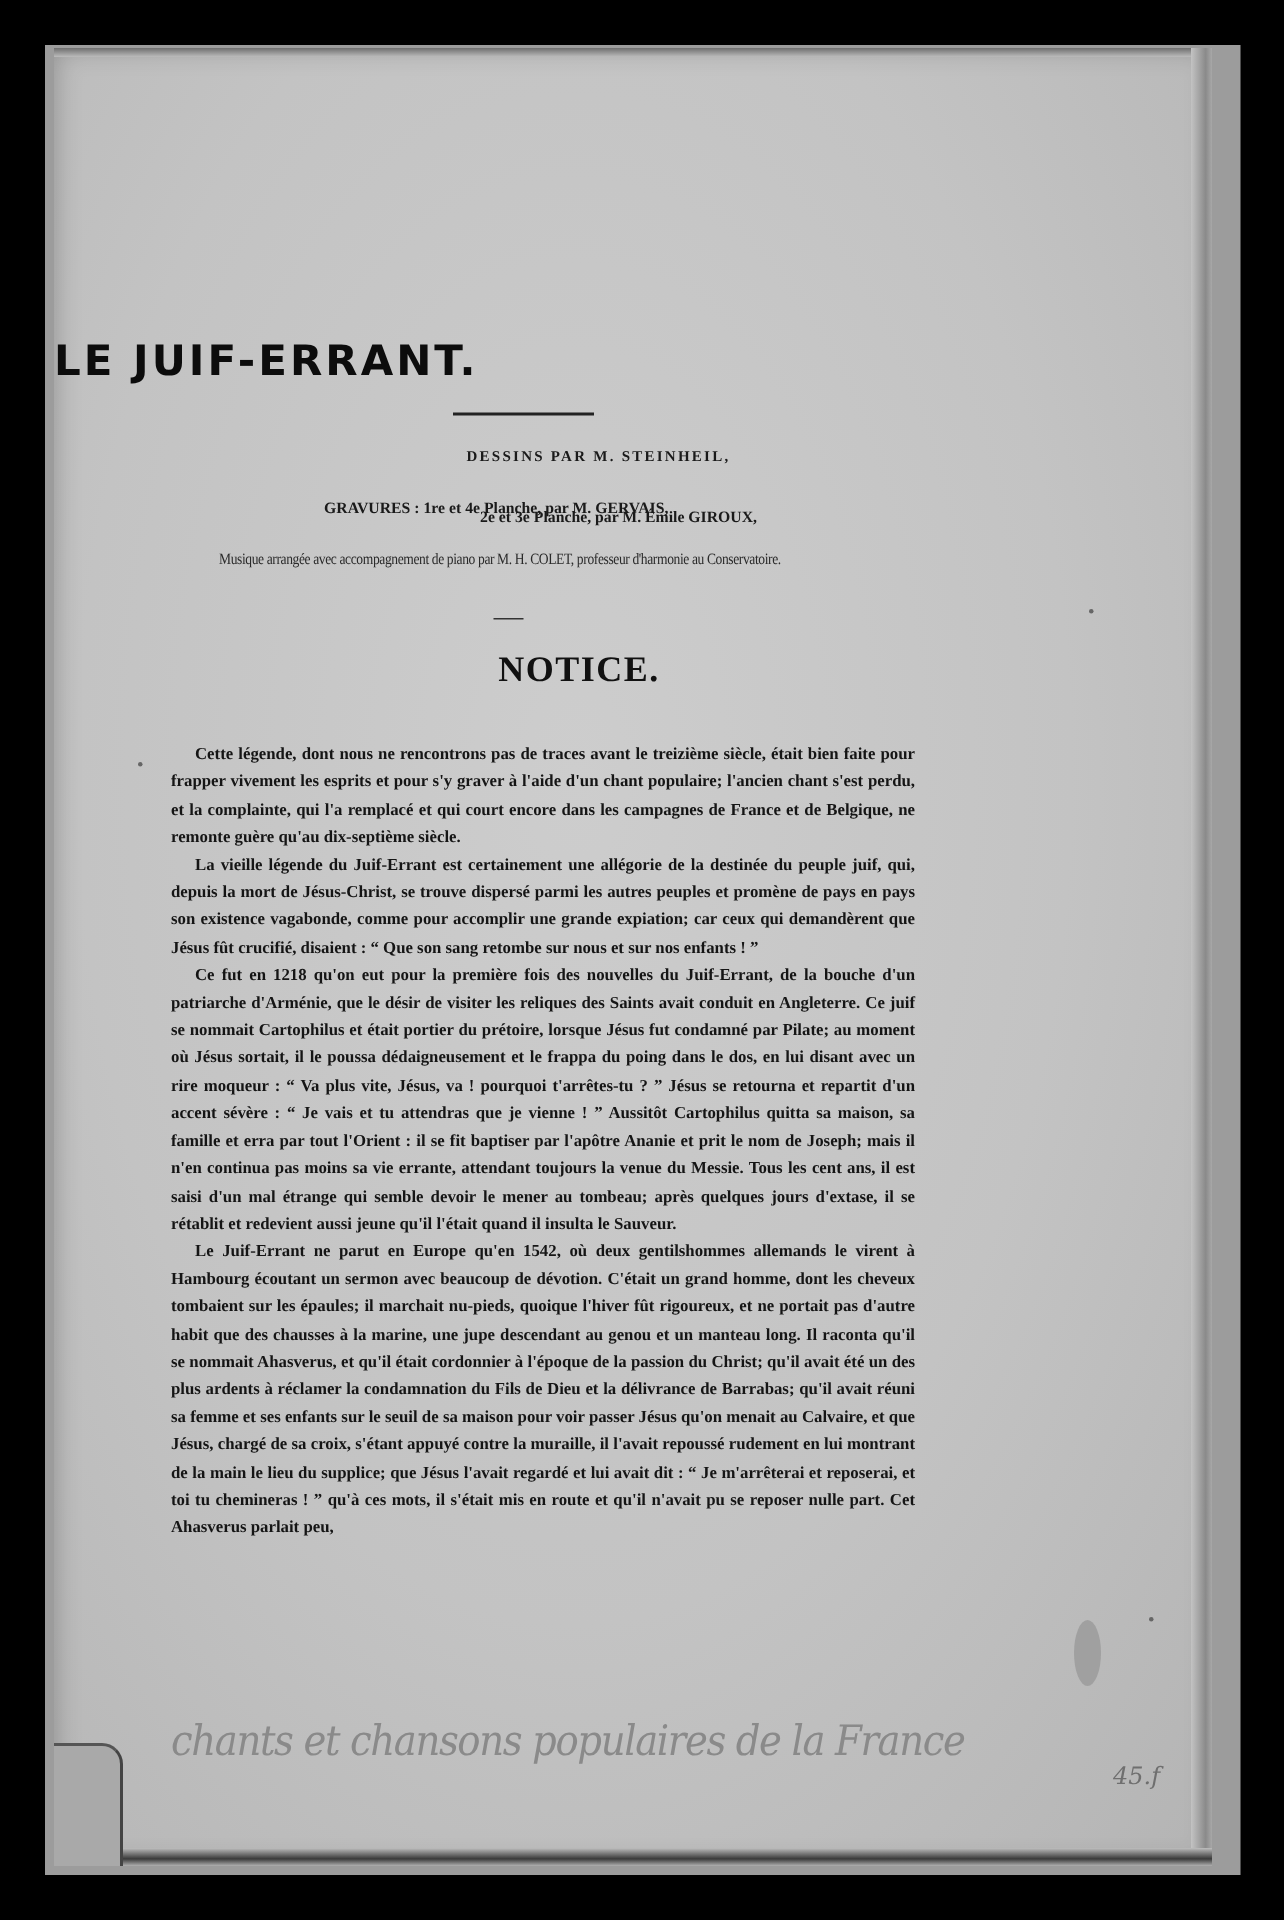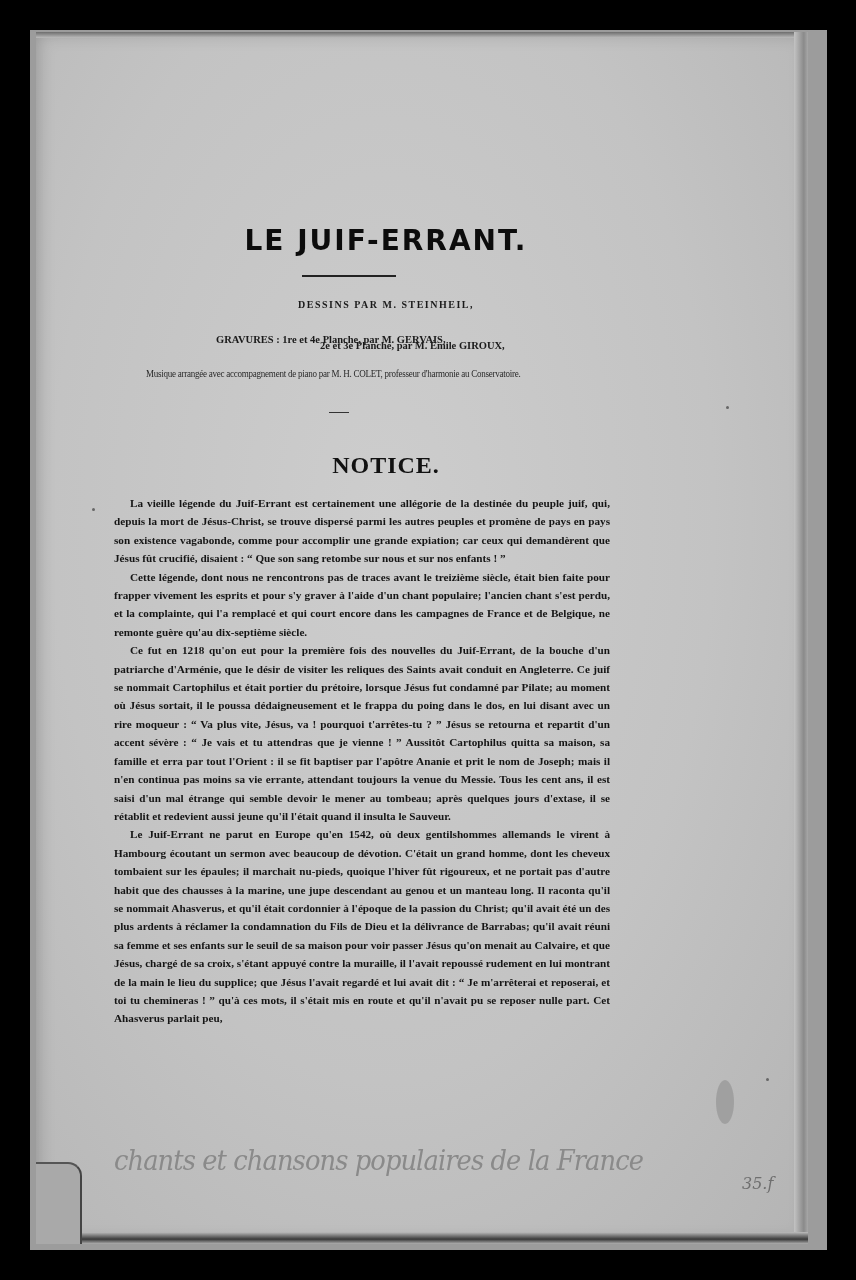--- a/index.html
+++ b/index.html
@@ -6,30 +6,30 @@
   body{width:856px;height:1280px;background:#000;position:relative;overflow:hidden;}
   .frame{position:absolute;left:30px;top:30px;width:797px;height:1220px;background:#9c9c9c;}
   .page{position:absolute;left:36px;top:32px;width:772px;height:1212px;
         background:radial-gradient(ellipse at 45% 40%, #cdcdcd 0%, #c3c3c3 55%, #b4b4b4 100%);
         box-shadow: inset 0 0 18px rgba(0,0,0,0.25);}
   .page-top-edge{position:absolute;left:0;top:0;width:100%;height:6px;background:linear-gradient(#6d6d6d,#bcbcbc);}
   .page-right-edge{position:absolute;right:0;top:0;width:14px;height:100%;background:linear-gradient(90deg,#c3c3c3,#8a8a8a 70%,#a8a8a8);}
   .page-bottom-edge{position:absolute;left:0;bottom:0;width:100%;height:12px;background:linear-gradient(#bdbdbd,#3a3a3a 60%,#b0b0b0);}
   .torn-corner{position:absolute;left:0;bottom:0;width:44px;height:80px;background:#a9a9a9;border-right:2px solid #444;border-top:2px solid #555;border-radius:0 14px 0 0;}
   .content{position:absolute;left:0;top:0;width:100%;height:100%;color:#111;}
-  .title{position:absolute;left:0;width:700px;top:192px;text-align:center;
+  .title{position:absolute;left:0;width:700px;top:192px;text-align:left;
          font-family:"DejaVu Sans",sans-serif;font-weight:bold;font-size:28px;letter-spacing:2px;color:#0c0c0c;}
   .rule{position:absolute;left:266px;top:243px;width:94px;height:2px;background:#222;}
   .credit{position:absolute;font-family:"Liberation Serif",serif;font-weight:bold;color:#1a1a1a;}
-  .c1{left:0;width:700px;top:267px;text-align:center;font-size:10px;letter-spacing:1.5px;}
+  .c1{left:13px;width:700px;top:267px;text-align:center;font-size:10px;letter-spacing:1.5px;}
   .c2{left:180px;top:302px;font-size:10.5px;}
   .c3{left:248px;top:308px;font-size:10.5px;margin-left:36px;}
   .c4{left:110px;top:336px;font-size:10.5px;font-weight:normal;letter-spacing:-0.3px;transform:scaleX(0.86);transform-origin:left;color:#2a2a2a;white-space:nowrap;}
   .dash{position:absolute;left:293px;top:380px;width:20px;height:1px;background:#333;}
-  .notice{position:absolute;left:0;width:700px;top:420px;text-align:center;font-family:"Liberation Serif",serif;font-weight:bold;font-size:24px;letter-spacing:1px;color:#111;}
+  .notice{position:absolute;left:0;width:700px;top:402px;text-align:center;font-family:"Liberation Serif",serif;font-weight:bold;font-size:24px;letter-spacing:1px;color:#111;}
   .body-text{position:absolute;left:78px;top:462px;width:496px;font-family:"Liberation Serif",serif;font-size:11.2px;line-height:18.4px;text-align:justify;color:#151515;font-weight:bold;}
   .body-text p{margin:0;text-indent:16px;}
   .hand{position:absolute;font-family:"DejaVu Serif",serif;font-style:italic;color:#8a8a8a;}
   .hand-note{left:78px;top:1112px;font-size:28px;letter-spacing:-1px;transform:scaleX(0.92);transform-origin:left;}
   .hand-price{left:706px;top:1142px;font-size:16px;color:#6f6f6f;}
   .stain{position:absolute;left:680px;top:1048px;width:18px;height:44px;border-radius:50%;background:#9a9a9a;opacity:0.8;}
   .speck{position:absolute;width:3px;height:3px;border-radius:50%;background:#666;}
 </style>
 </head>
 <body>
@@ -48,27 +48,27 @@
     <div class="credit c1">DESSINS PAR M. STEINHEIL,</div>
     <div class="credit c2">GRAVURES : 1re et 4e Planche, par M. GERVAIS,</div>
     <div class="credit c3">2e et 3e Planche, par M. Émile GIROUX,</div>
     <div class="credit c4">Musique arrangée avec accompagnement de piano par M. H. COLET, professeur d'harmonie au Conservatoire.</div>
 
     <div class="dash"></div>
 
     <div class="notice">NOTICE.</div>
 
     <div class="body-text">
+      <p>Cette légende, dont nous ne rencontrons pas de traces avant le treizième siècle, était bien faite pour frapper vivement les esprits et pour s'y graver à l'aide d'un chant populaire; l'ancien chant s'est perdu, et la complainte, qui l'a remplacé et qui court encore dans les campagnes de France et de Belgique, ne remonte guère qu'au dix-septième siècle.</p>
       <p>La vieille légende du Juif-Errant est certainement une allégorie de la destinée du peuple juif, qui, depuis la mort de Jésus-Christ, se trouve dispersé parmi les autres peuples et promène de pays en pays son existence vagabonde, comme pour accomplir une grande expiation; car ceux qui demandèrent que Jésus fût crucifié, disaient : “ Que son sang retombe sur nous et sur nos enfants ! ”</p>
-      <p>Cette légende, dont nous ne rencontrons pas de traces avant le treizième siècle, était bien faite pour frapper vivement les esprits et pour s'y graver à l'aide d'un chant populaire; l'ancien chant s'est perdu, et la complainte, qui l'a remplacé et qui court encore dans les campagnes de France et de Belgique, ne remonte guère qu'au dix-septième siècle.</p>
       <p>Ce fut en 1218 qu'on eut pour la première fois des nouvelles du Juif-Errant, de la bouche d'un patriarche d'Arménie, que le désir de visiter les reliques des Saints avait conduit en Angleterre. Ce juif se nommait Cartophilus et était portier du prétoire, lorsque Jésus fut condamné par Pilate; au moment où Jésus sortait, il le poussa dédaigneusement et le frappa du poing dans le dos, en lui disant avec un rire moqueur : “ Va plus vite, Jésus, va ! pourquoi t'arrêtes-tu ? ” Jésus se retourna et repartit d'un accent sévère : “ Je vais et tu attendras que je vienne ! ” Aussitôt Cartophilus quitta sa maison, sa famille et erra par tout l'Orient : il se fit baptiser par l'apôtre Ananie et prit le nom de Joseph; mais il n'en continua pas moins sa vie errante, attendant toujours la venue du Messie. Tous les cent ans, il est saisi d'un mal étrange qui semble devoir le mener au tombeau; après quelques jours d'extase, il se rétablit et redevient aussi jeune qu'il l'était quand il insulta le Sauveur.</p>
       <p>Le Juif-Errant ne parut en Europe qu'en 1542, où deux gentilshommes allemands le virent à Hambourg écoutant un sermon avec beaucoup de dévotion. C'était un grand homme, dont les cheveux tombaient sur les épaules; il marchait nu-pieds, quoique l'hiver fût rigoureux, et ne portait pas d'autre habit que des chausses à la marine, une jupe descendant au genou et un manteau long. Il raconta qu'il se nommait Ahasverus, et qu'il était cordonnier à l'époque de la passion du Christ; qu'il avait été un des plus ardents à réclamer la condamnation du Fils de Dieu et la délivrance de Barrabas; qu'il avait réuni sa femme et ses enfants sur le seuil de sa maison pour voir passer Jésus qu'on menait au Calvaire, et que Jésus, chargé de sa croix, s'étant appuyé contre la muraille, il l'avait repoussé rudement en lui montrant de la main le lieu du supplice; que Jésus l'avait regardé et lui avait dit : “ Je m'arrêterai et reposerai, et toi tu chemineras ! ” qu'à ces mots, il s'était mis en route et qu'il n'avait pu se reposer nulle part. Cet Ahasverus parlait peu,</p>
     </div>
 
     <div class="stain"></div>
     <div class="speck" style="left:730px;top:1046px;"></div>
     <div class="speck" style="left:56px;top:476px;"></div>
     <div class="speck" style="left:690px;top:374px;"></div>
 
     <div class="hand hand-note">chants et chansons populaires de la France</div>
-    <div class="hand hand-price">35.f</div>
+    <div class="hand hand-price">45.f</div>
   </div>
 </div>
 
 </body></html>

